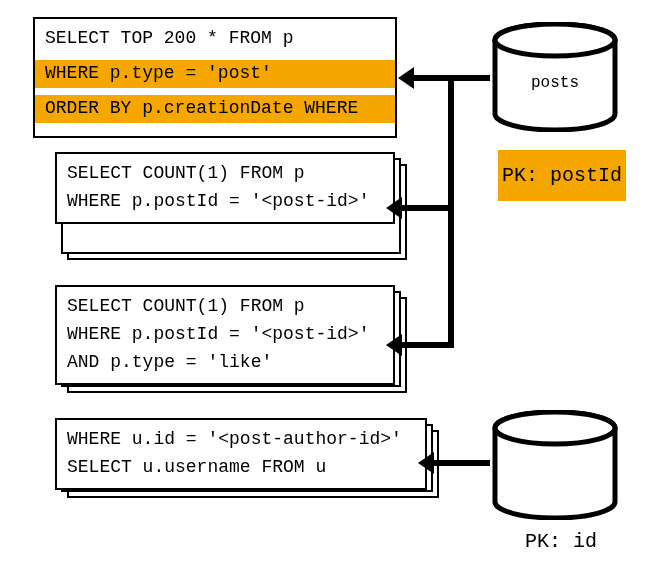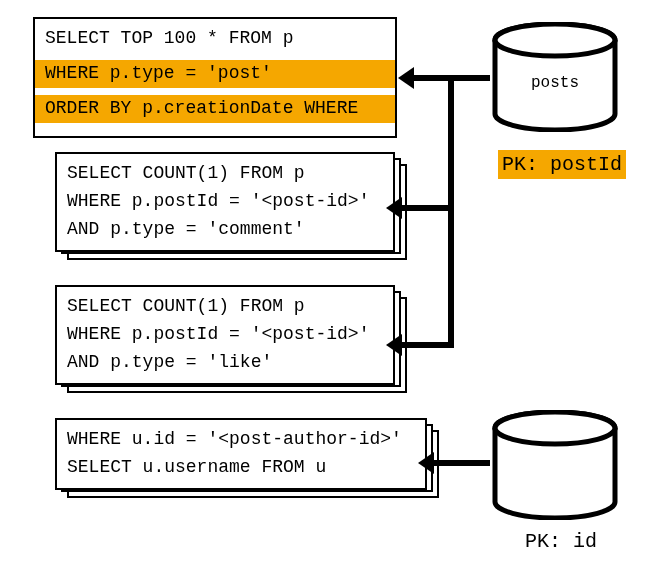--- a/index.html
+++ b/index.html
@@ -43,21 +43,21 @@
     position: absolute;
     font-size: 16px;
     text-align:center;
     width:100%;
   }
   .pk {
     position: absolute;
     font-size: 20px;
     text-align:center;
   }
-  .pk.hl { background:#f5a700; padding:3px 4px; }
+  .pk.hl { background:#f5a700; padding:14px 4px; }
   .arrow {
     position:absolute;
     background:#000;
     height:6px;
   }
   .arrow::before{
     content:'';
     position:absolute;
     left:-14px; top:-8px;
     border-top:11px solid transparent;
@@ -67,32 +67,31 @@
   .vline{
     position:absolute;
     background:#000;
     width:6px;
   }
 </style>
 </head>
 <body>
 
 <div class="query-box" style="left:33px; top:17px; width:364px;">
-  <div>SELECT TOP 100 * FROM p</div>
+  <div>SELECT TOP 200 * FROM p</div>
   <span class="highlight">WHERE p.type = 'post'</span>
   <span class="highlight">ORDER BY p.creationDate WHERE</span>
 </div>
 
 <div class="stack" style="left:33px; top:152px; width:340px; height:96px;">
   <div class="shadow2" style="left:12px; top:12px; width:340px; height:96px;"></div>
   <div class="shadow1" style="left:6px; top:6px; width:340px; height:96px;"></div>
   <div class="query-box" style="left:0; top:0; width:340px;">
     <div>SELECT COUNT(1) FROM p</div>
     <div>WHERE p.postId = '&lt;post-id&gt;'</div>
-    <div>AND p.type = 'comment'</div>
   </div>
 </div>
 
 <div class="stack" style="left:33px; top:285px; width:340px; height:96px;">
   <div class="shadow2" style="left:12px; top:12px; width:340px; height:96px;"></div>
   <div class="shadow1" style="left:6px; top:6px; width:340px; height:96px;"></div>
   <div class="query-box" style="left:0; top:0; width:340px;">
     <div>SELECT COUNT(1) FROM p</div>
     <div>WHERE p.postId = '&lt;post-id&gt;'</div>
     <div>AND p.type = 'like'</div>

